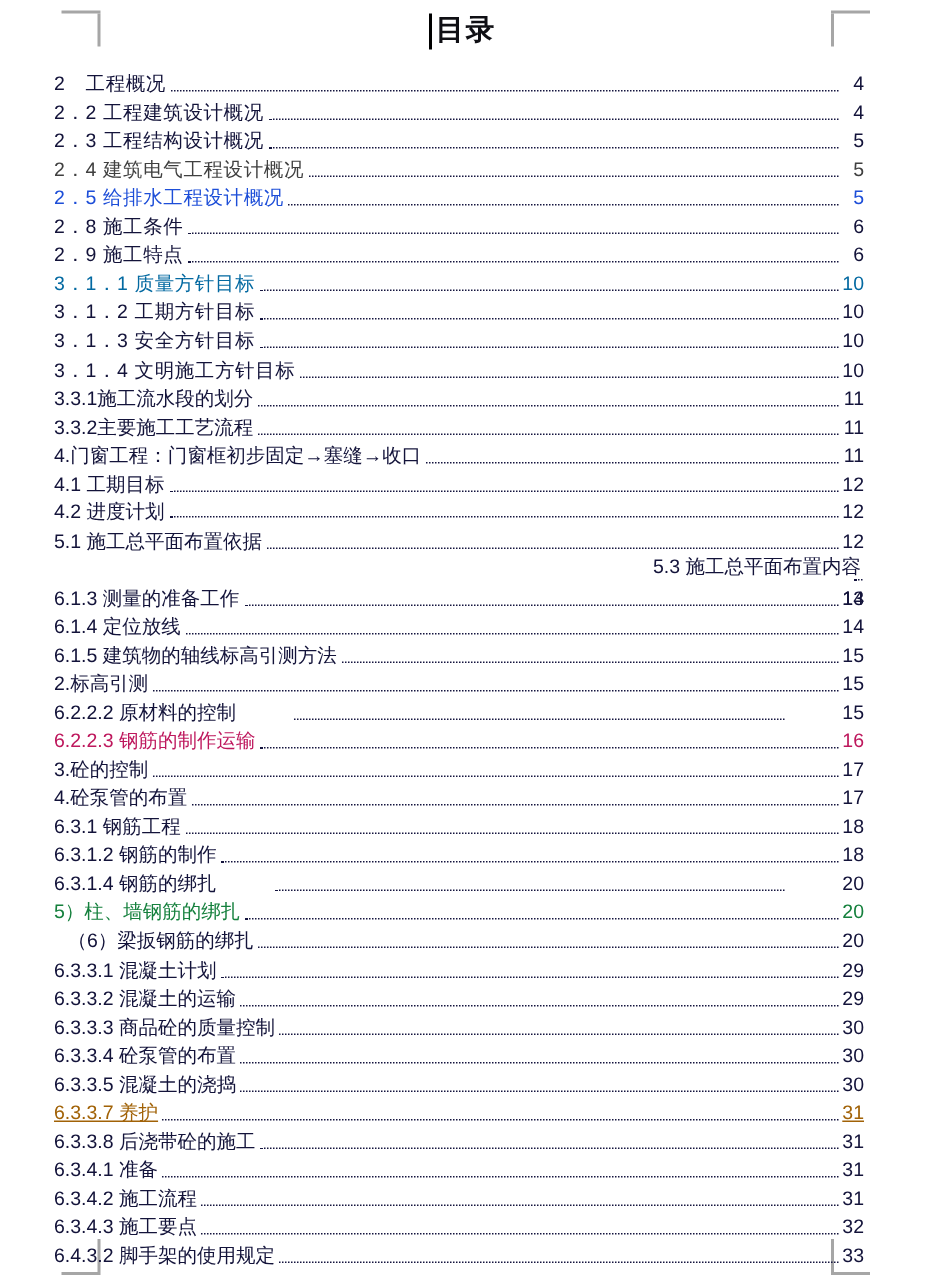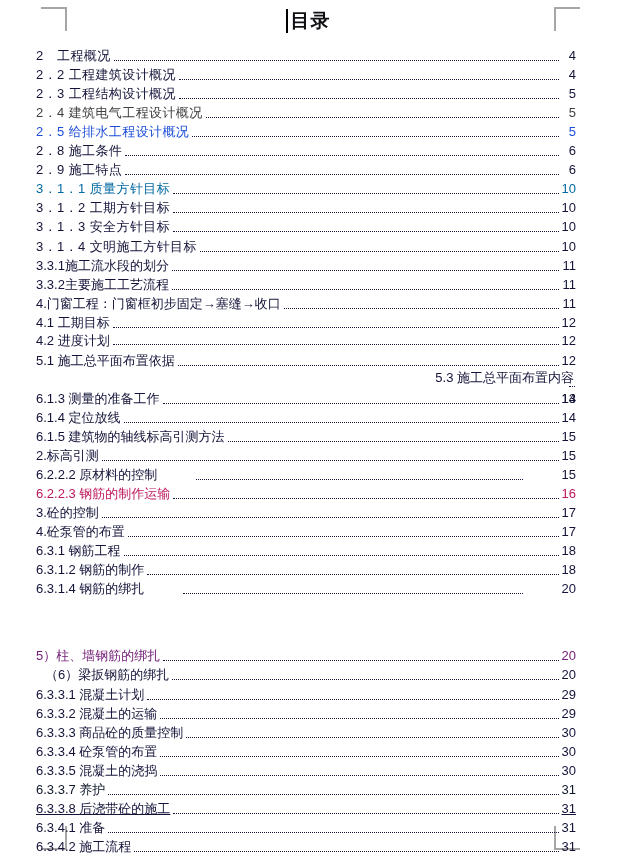--- a/index.html
+++ b/index.html
@@ -252,21 +252,21 @@
       <div class="toc-row" style="color: rgb(19, 19, 58);">
         <span class="toc-label">6.3.1.2 钢筋的制作</span>
         <span class="toc-leader" style="border-bottom-color: rgb(21, 21, 63);"></span>
         <span class="toc-page">18</span>
       </div>
       <div class="toc-row" style="color: rgb(19, 19, 58); gap: 36px;">
         <span class="toc-label">6.3.1.4 钢筋的绑扎</span>
         <span class="toc-leader" style="border-bottom-color: rgb(21, 21, 63);"></span>
         <span class="toc-page">20</span>
       </div>
-      <div class="toc-row" style="color: #701a75; margin-top: 48px;">
+      <div class="toc-row" style="color: #15803d;">
         <span class="toc-label">5）柱、墙钢筋的绑扎</span>
         <span class="toc-leader" style="border-bottom-color: rgb(21, 21, 63);"></span>
         <span class="toc-page">20</span>
       </div>
       <div class="toc-row ind1" style="color: rgb(19, 19, 58);">
         <span class="toc-label">（6）梁扳钢筋的绑扎</span>
         <span class="toc-leader" style="border-bottom-color: rgb(21, 21, 63);"></span>
         <span class="toc-page">20</span>
       </div>
       <div class="toc-row" style="color: rgb(19, 19, 58);">
@@ -287,26 +287,26 @@
       <div class="toc-row" style="color: rgb(19, 19, 58);">
         <span class="toc-label">6.3.3.4 砼泵管的布置</span>
         <span class="toc-leader" style="border-bottom-color: rgb(21, 21, 63);"></span>
         <span class="toc-page">30</span>
       </div>
       <div class="toc-row" style="color: rgb(19, 19, 58);">
         <span class="toc-label">6.3.3.5 混凝土的浇捣</span>
         <span class="toc-leader" style="border-bottom-color: rgb(21, 21, 63);"></span>
         <span class="toc-page">30</span>
       </div>
-      <div class="toc-row" style="color: #0f172a;">
+      <div class="toc-row" style="color: #a16207; text-decoration: underline;">
         <span class="toc-label">6.3.3.7 养护</span>
         <span class="toc-leader" style="border-bottom-color: rgb(21, 21, 63);"></span>
         <span class="toc-page">31</span>
       </div>
-      <div class="toc-row" style="color: rgb(19, 19, 58); text-decoration: underline;">
+      <div class="toc-row" style="color: rgb(19, 19, 58);">
         <span class="toc-label">6.3.3.8 后浇带砼的施工</span>
         <span class="toc-leader" style="border-bottom-color: rgb(21, 21, 63);"></span>
         <span class="toc-page">31</span>
       </div>
       <div class="toc-row" style="color: rgb(19, 19, 58);">
         <span class="toc-label">6.3.4.1 准备</span>
         <span class="toc-leader" style="border-bottom-color: rgb(21, 21, 63);"></span>
         <span class="toc-page">31</span>
       </div>
       <div class="toc-row" style="color: rgb(19, 19, 58);">

